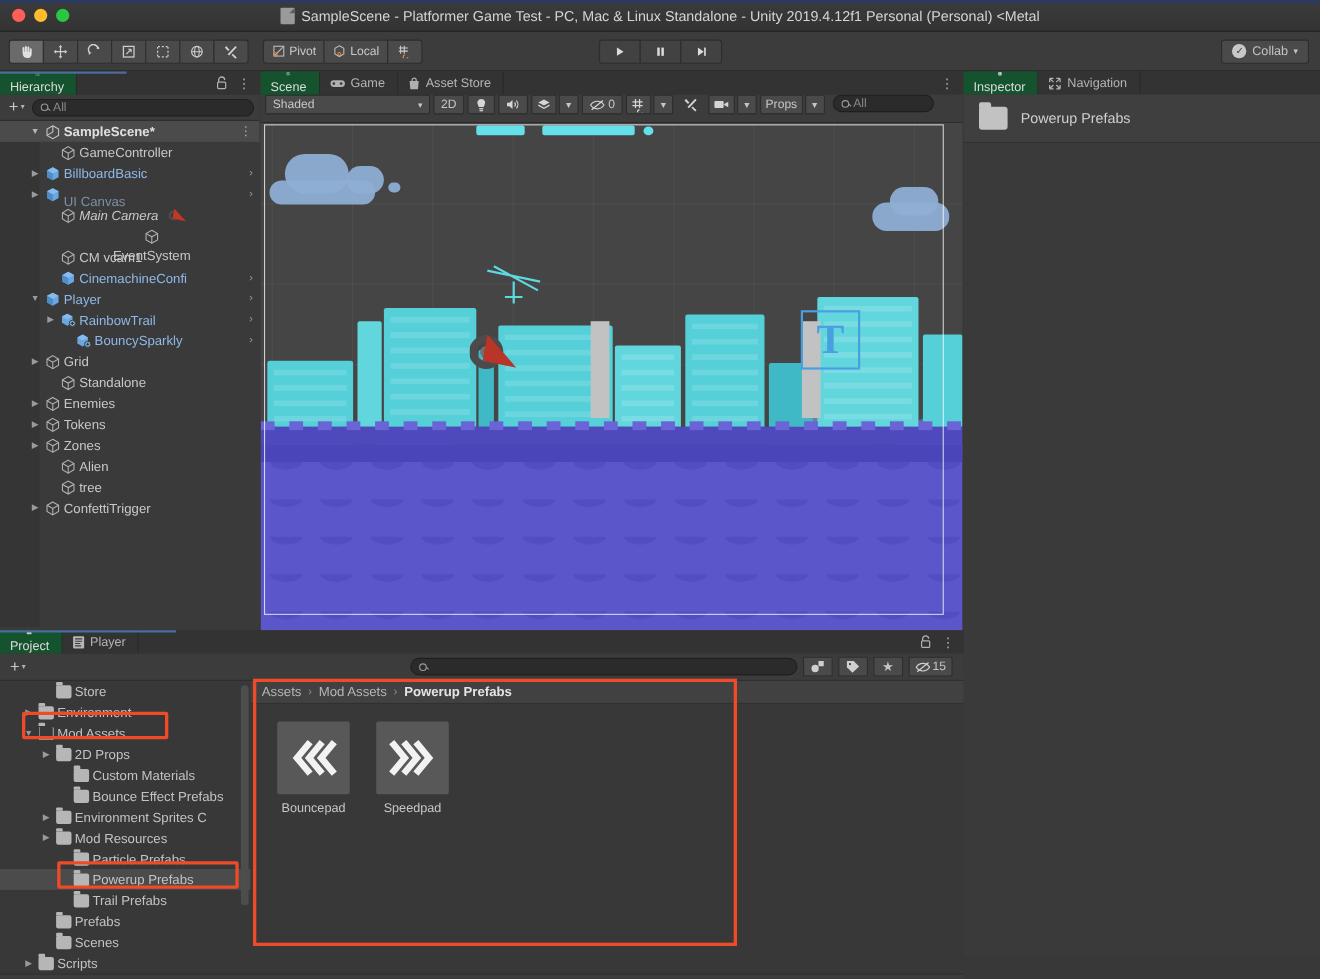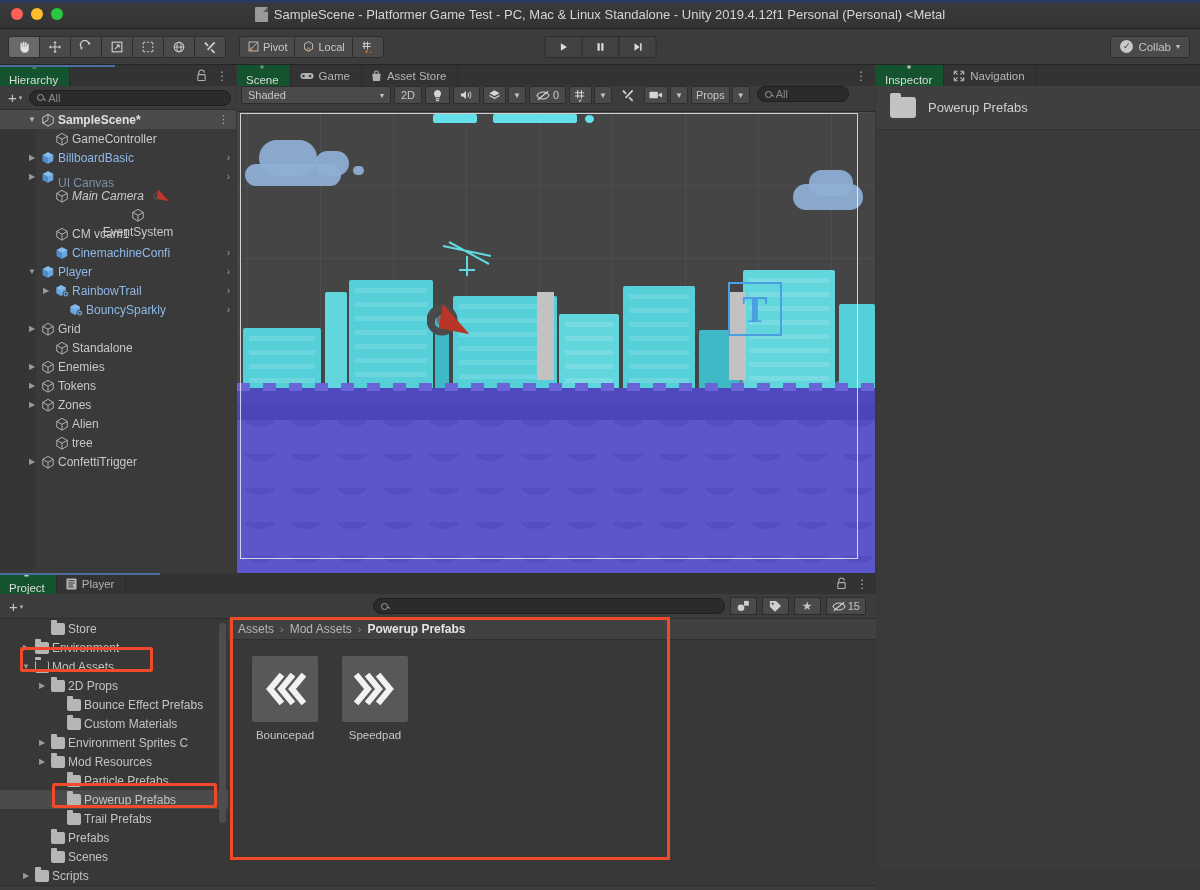--- a/index.html
+++ b/index.html
@@ -999,26 +999,26 @@
               <span class="tname">Mod Assets</span>
             </div>
             <div class="trow" style="padding-left: 36px;">
               <span class="arrow">▶</span>
               <span class="fold"></span>
               <span class="tname">2D Props</span>
             </div>
             <div class="trow" style="padding-left: 52px;">
               <span class="arrow"></span>
               <span class="fold"></span>
-              <span class="tname">Bounce Effect Prefabs</span>
+              <span class="tname">Custom Materials</span>
             </div>
             <div class="trow" style="padding-left: 52px;">
               <span class="arrow"></span>
               <span class="fold"></span>
-              <span class="tname">Custom Materials</span>
+              <span class="tname">Bounce Effect Prefabs</span>
             </div>
             <div class="trow" style="padding-left: 36px;">
               <span class="arrow">▶</span>
               <span class="fold"></span>
               <span class="tname">Environment Sprites C</span>
             </div>
             <div class="trow" style="padding-left: 36px;">
               <span class="arrow">▶</span>
               <span class="fold"></span>
               <span class="tname">Mod Resources</span>

